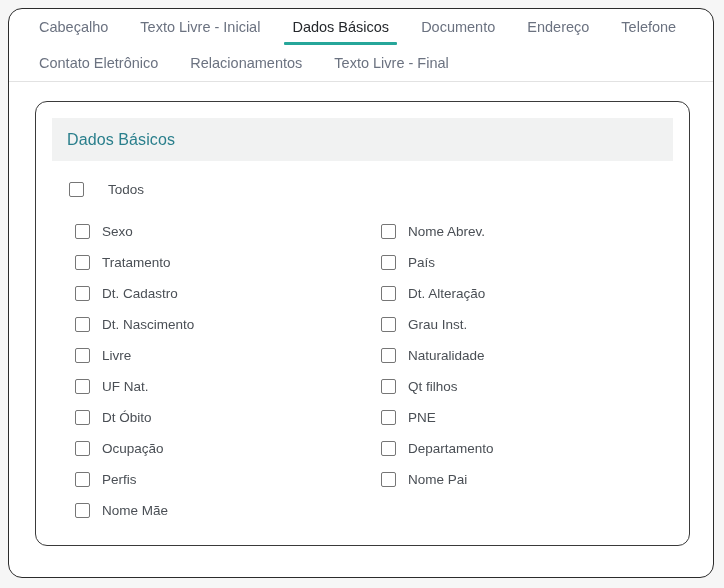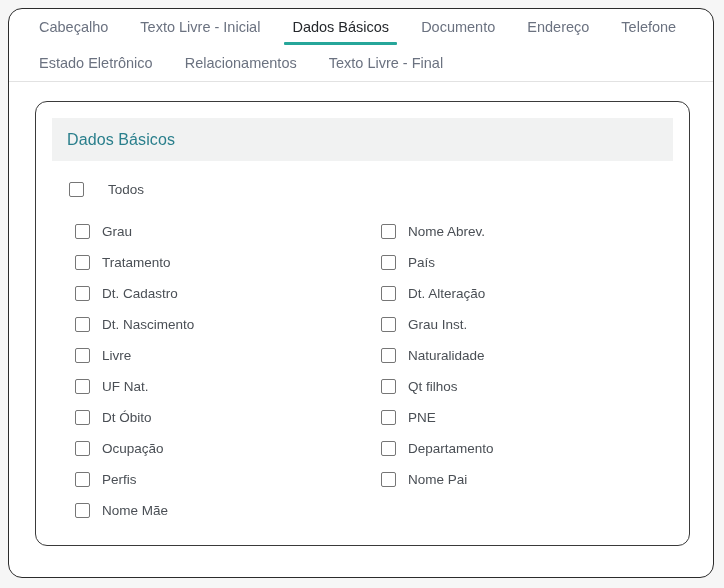--- a/index.html
+++ b/index.html
@@ -149,41 +149,41 @@
   <div id="tabbar">
     <div class="tabrow" id="tab-row-1">
         <div class="tab"><span>Cabeçalho</span></div>
         <div class="tab"><span>Texto Livre - Inicial</span></div>
         <div class="tab active"><span>Dados Básicos</span></div>
         <div class="tab"><span>Documento</span></div>
         <div class="tab"><span>Endereço</span></div>
         <div class="tab"><span>Telefone</span></div>
       </div>
     <div class="tabrow" id="tab-row-2">
-        <div class="tab"><span>Estado Eletrônico</span></div>
+        <div class="tab"><span>Contato Eletrônico</span></div>
         <div class="tab"><span>Relacionamentos</span></div>
         <div class="tab"><span>Texto Livre - Final</span></div>
       </div>
   </div>
 
   <div id="panel">
 
     <div id="panel-header">
       <span id="panel-title">Dados Básicos</span>
     </div>
 
     <div id="all-row">
       <span class="cbx"></span>
       <span class="cblabel">Todos</span>
     </div>
 
     <div id="grid">
         <div class="cell">
           <span class="cbx"></span>
-          <span class="cblabel">Grau</span>
+          <span class="cblabel">Sexo</span>
         </div>
         <div class="cell">
           <span class="cbx"></span>
           <span class="cblabel">Nome Abrev.</span>
         </div>
         <div class="cell">
           <span class="cbx"></span>
           <span class="cblabel">Tratamento</span>
         </div>
         <div class="cell">

